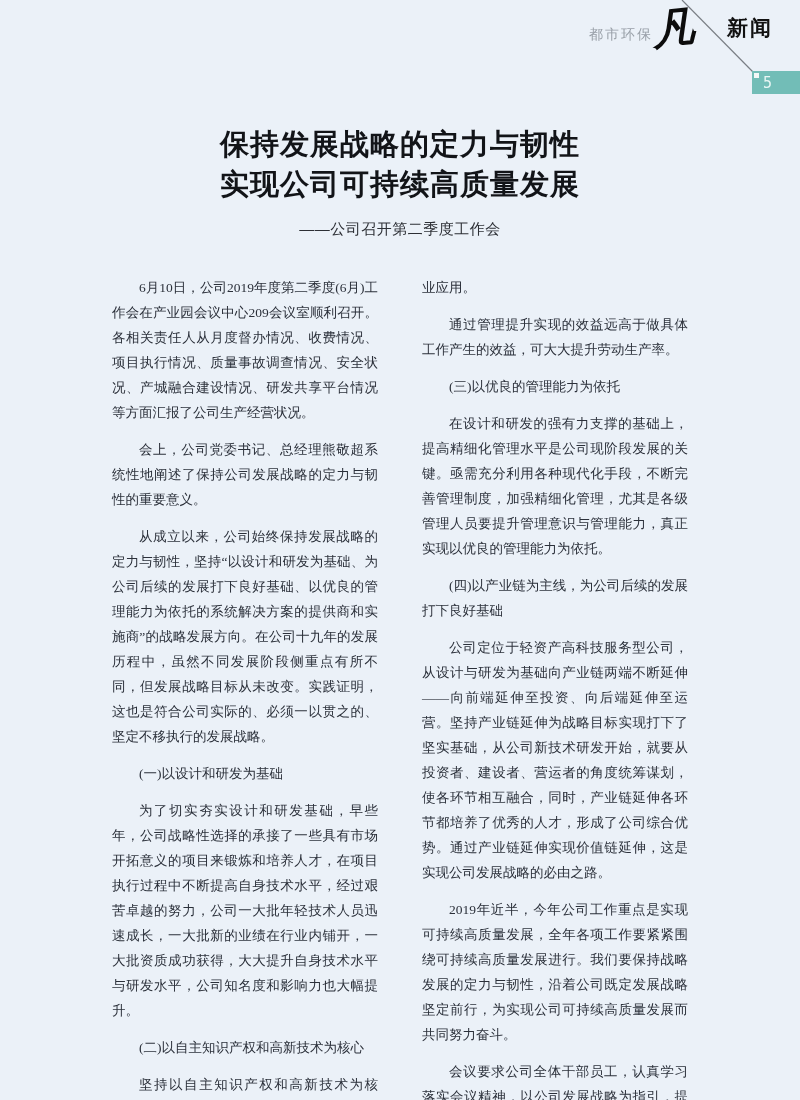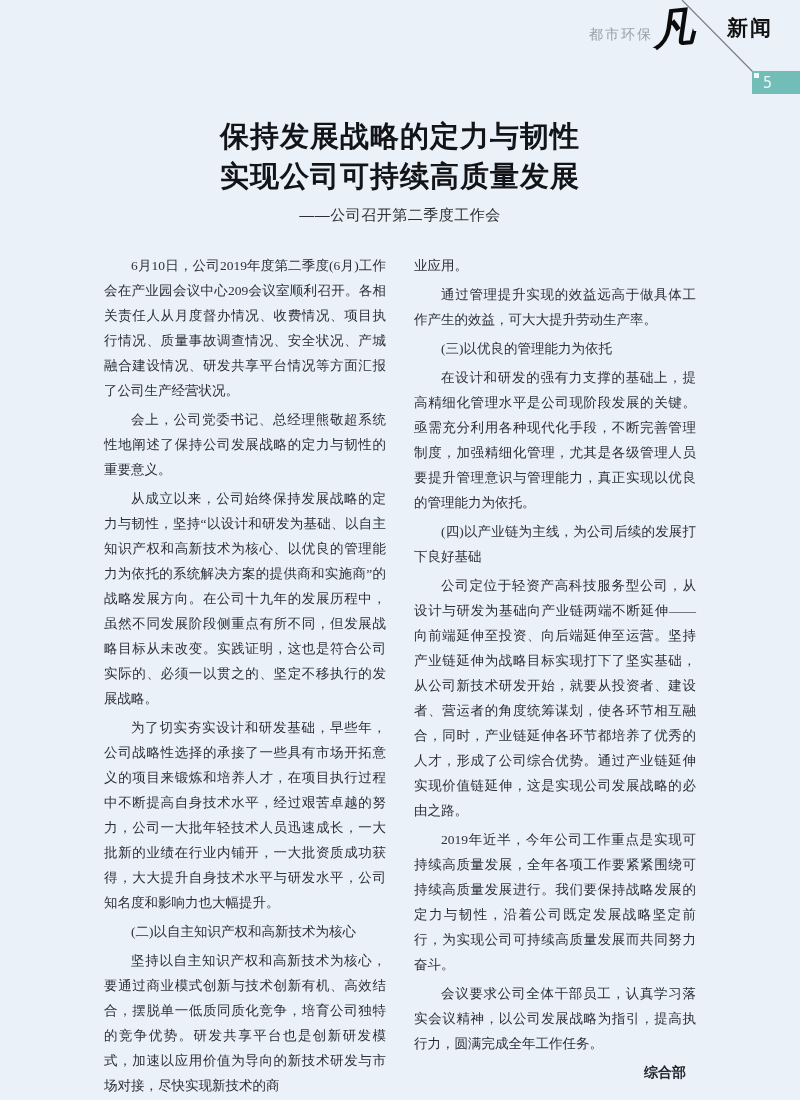--- a/index.html
+++ b/index.html
@@ -42,42 +42,42 @@
   }
   .pagenum-badge .num {
     position: absolute; left: 11px; top: 3px;
     font-family: "DejaVu Sans Mono", monospace;
     font-size: 15px; font-weight: 300; color: #e9f6f4;
   }
 
   
   .article { position: absolute; left: 100px; top: 108px; width: 600px; }
   .title {
-    margin: 8px; text-align: center;
+    margin: 16px; text-align: center;
     font-family: "Liberation Sans", "DejaVu Sans", sans-serif;
     font-size: 29px; font-weight: 700; color: #121418;
     line-height: 40px; letter-spacing: 1px;
   }
   .subtitle {
     margin: 10px 0 17px 0; text-align: center;
     font-family: "Liberation Sans", "DejaVu Sans", sans-serif;
     font-size: 15px; font-weight: 400; color: #2c2f35;
     letter-spacing: 0.5px;
   }
   .columns {
     margin-top: 24px;
     display: flex; gap: 20px;
   }
   .col {
     width: 290px;
     font-size: 13.5px; line-height: 25px;
     text-align: justify; text-justify: inter-ideograph;
     color: #2b303a;
   }
-  .col p { margin: 4px; }
+  .col p { margin: 12px; }
   .block.para    { text-indent: 2em; }
   .block.para-cont { text-indent: 0; }
   .block.heading { text-indent: 2em; font-weight: 400; }
   .block.signature {
     text-indent: 0; text-align: right; padding-right: 10px;
     font-family: "Liberation Sans", "DejaVu Sans", sans-serif;
     font-weight: 700; font-size: 14px; color: #23272e;
   }
 </style>
 </head>
@@ -100,21 +100,22 @@
   <h1 class="title">
     <span>保持发展战略的定力与韧性</span><br>
     <span>实现公司可持续高质量发展</span>
   </h1>
   <p class="subtitle">——公司召开第二季度工作会</p>
 
   <div class="columns">
     <div class="col">
         <p class="block para">6月10日，公司2019年度第二季度(6月)工作会在产业园会议中心209会议室顺利召开。各相关责任人从月度督办情况、收费情况、项目执行情况、质量事故调查情况、安全状况、产城融合建设情况、研发共享平台情况等方面汇报了公司生产经营状况。</p>
         <p class="block para">会上，公司党委书记、总经理熊敬超系统性地阐述了保持公司发展战略的定力与韧性的重要意义。</p>
-        <p class="block para">从成立以来，公司始终保持发展战略的定力与韧性，坚持“以设计和研发为基础、以自主知识产权和高新技术为核心、以优良的管理能力为依托的系统解决方案的提供商和实施商”的战略发展方向。在公司十九年的发展历程中，虽然不同发展阶段侧重点有所不同，但发展战略目标从未改变。实践证明，这也是符合公司实际的、必须一以贯之的、坚定不移执行的发展战略。</p>
+        <p class="block para">从成立以来，公司始终保持发展战略的定力与韧性，坚持“以设计和研发为基础、为公司后续的发展打下良好基础、以优良的管理能力为依托的系统解决方案的提供商和实施商”的战略发展方向。在公司十九年的发展历程中，虽然不同发展阶段侧重点有所不同，但发展战略目标从未改变。实践证明，这也是符合公司实际的、必须一以贯之的、坚定不移执行的发展战略。</p>
+        <p class="block heading">(一)以设计和研发为基础</p>
         <p class="block para">为了切实夯实设计和研发基础，早些年，公司战略性选择的承接了一些具有市场开拓意义的项目来锻炼和培养人才，在项目执行过程中不断提高自身技术水平，经过艰苦卓越的努力，公司一大批年轻技术人员迅速成长，一大批新的业绩在行业内铺开，一大批资质成功获得，大大提升自身技术水平与研发水平，公司知名度和影响力也大幅提升。</p>
         <p class="block heading">(二)以自主知识产权和高新技术为核心</p>
         <p class="block para">坚持以自主知识产权和高新技术为核心，要通过商业模式创新与技术创新有机、高效结合，摆脱单一低质同质化竞争，培育公司独特的竞争优势。研发共享平台也是创新研发模式，加速以应用价值为导向的新技术研发与市场对接，尽快实现新技术的商</p>
       </div>
     <div class="col">
         <p class="block para-cont">业应用。</p>
         <p class="block para">通过管理提升实现的效益远高于做具体工作产生的效益，可大大提升劳动生产率。</p>
         <p class="block heading">(三)以优良的管理能力为依托</p>
         <p class="block para">在设计和研发的强有力支撑的基础上，提高精细化管理水平是公司现阶段发展的关键。亟需充分利用各种现代化手段，不断完善管理制度，加强精细化管理，尤其是各级管理人员要提升管理意识与管理能力，真正实现以优良的管理能力为依托。</p>
         <p class="block heading">(四)以产业链为主线，为公司后续的发展打下良好基础</p>

